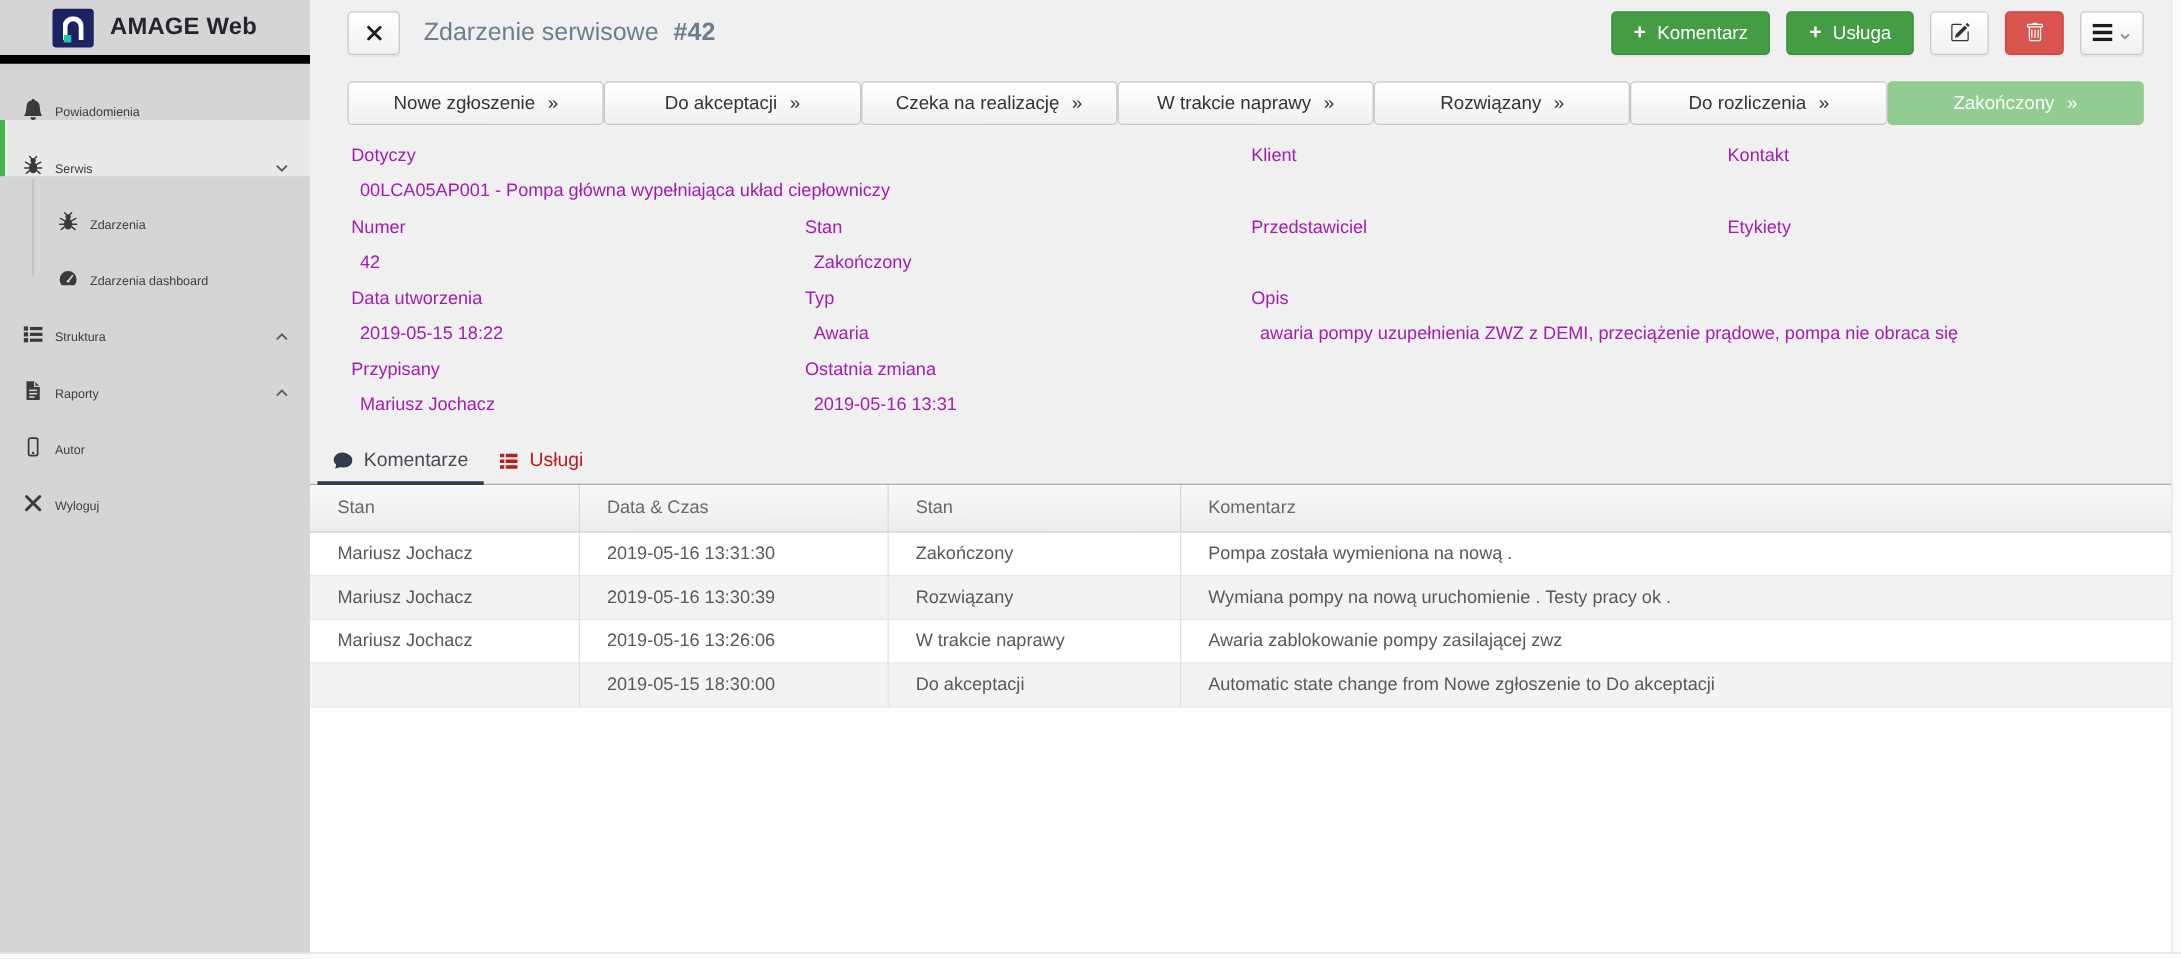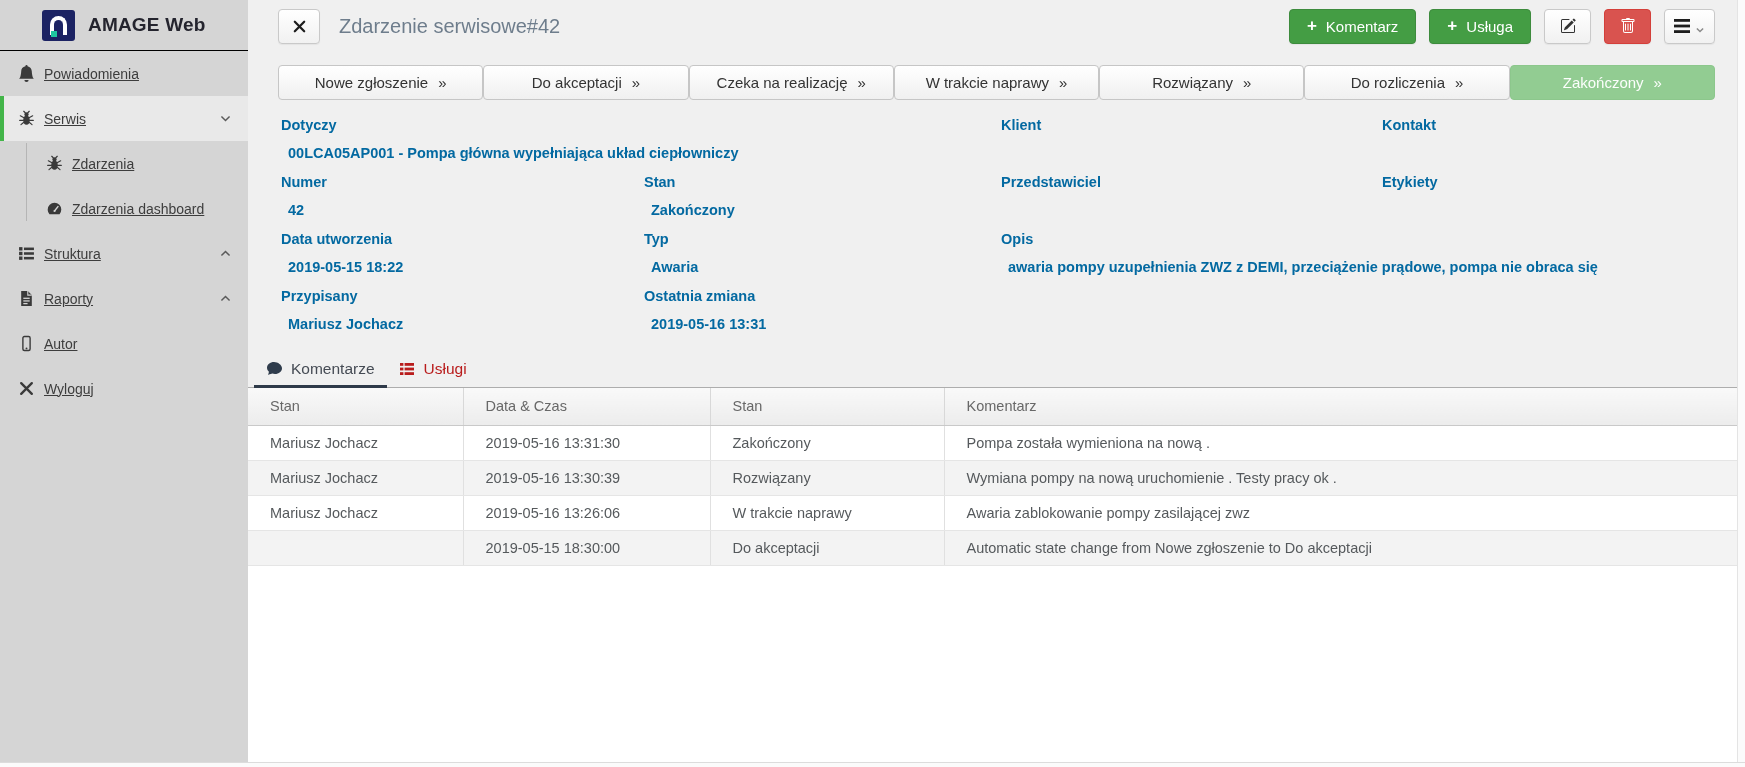--- a/index.html
+++ b/index.html
@@ -1,62 +1,62 @@
 <!DOCTYPE html>
 <html lang="pl"><head>
 <meta charset="utf-8">
 <style>
   * { margin:0; padding:0; box-sizing:border-box; }
   body { background:#fff; font-family:"Liberation Sans", sans-serif; }
   .viewport { position:relative; width:1745px; height:767px; background:#f0f0f0; overflow:hidden; display:flex; color:#55595c; }
 
   
   .sidebar { width:248px; flex:0 0 248px; background:#d5d5d5; height:100%; }
-  .brand { height:51px; display:flex; align-items:center; padding-left:42px; gap:13px; border-bottom:1px solid #000000; cursor:pointer; }
+  .brand { height:51px; display:flex; align-items:center; padding-left:42px; gap:13px; border-bottom:7px solid #000000; cursor:pointer; }
   .logo { position:relative; width:33px; height:31px; background:#1c2363; border-radius:3px; flex:0 0 33px; }
   .logo .arch { position:absolute; left:8px; top:6px; width:17px; height:19px; border:4px solid #fff; border-bottom:none; border-radius:9px 9px 0 0; }
   .logo .dot { position:absolute; left:9px; bottom:4px; width:6px; height:6px; background:#1ec8a0; }
   .brand-text { font-size:19px; font-weight:bold; color:#24242e; letter-spacing:.2px; }
-  .nav-item { position:relative; height:45px; display:flex; align-items:center; padding-left:18px; font-size:14px; color:#3d3d3d; cursor:pointer;text-decoration:underline; }
+  .nav-item { position:relative; height:45px; display:flex; align-items:flex-end; padding-left:18px; font-size:10px; color:#3d3d3d; cursor:pointer; }
   .nav-item .nav-icon { width:17px; height:17px; margin-right:9px; display:inline-flex; color:#3a3a3a; }
   .nav-item .nav-icon svg { width:100%; height:100%; }
   .nav-item.active { background:#e9e9e9; }
   .nav-item.active::before { content:""; position:absolute; left:0; top:0; bottom:0; width:4px; background:#43b549; }
   .nav-chevron { margin-left:auto; margin-right:16px; width:13px; height:13px; color:#5a5a5a; }
   .nav-chevron svg { width:100%; height:100%; }
   .submenu { position:relative; }
   .submenu::before { content:""; position:absolute; left:26px; top:2px; bottom:10px; width:1px; background:#b5b5b5; }
   .submenu .nav-item { padding-left:46px; }
 
   
   .main { flex:1; display:flex; flex-direction:column; min-width:0; }
 
   .page-header { display:flex; align-items:center; margin:8px 30px 0 30px; height:36px; }
   .btn { display:inline-flex; align-items:center; justify-content:center; height:35px; border-radius:4px; border:1px solid #c9c9c9; background:linear-gradient(#ffffff,#f1f1f1); box-shadow:0 1px 1px rgba(0,0,0,.05); font-family:inherit; font-size:15px; color:#333; cursor:pointer; }
   .btn-close { width:42px; }
   .btn-close svg { width:15px; height:15px; color:#1d1d1d; }
   .page-title { margin-left:19px; font-size:20px; font-weight:normal; color:#6e7d8c; }
-  .page-title .num { margin-left:0; }
+  .page-title .num { margin-left:12px;font-weight:bold; }
   .header-actions { margin-left:auto; display:flex; gap:13px; }
   .btn-green { background:#449d44; border-color:#3d8b3d; color:#fff; padding:0 17px; gap:9px; }
   .btn-green .plus { font-size:17px; font-weight:bold; }
   .btn-icon { width:47px; }
   .btn-icon svg { width:16px; height:16px; }
   .btn-red { background:#d9534f; border-color:#d43f3a; }
   .btn-menu { width:51px; gap:5px; }
   .btn-menu .bars { width:16px; height:14px; color:#1d1d1d; }
   .btn-menu .chev { width:10px; height:10px; color:#8a8a8a; }
   .btn-menu svg { width:100%; height:100%; }
 
   .workflow-row { display:flex; gap:0; margin:21px 30px 0 30px; }
   .wf-btn { flex:1; height:35px; display:flex; align-items:center; justify-content:center; gap:10px; border-radius:4px; border:1px solid #c6c6c6; background:linear-gradient(#ffffff,#f0f0f0); font-family:inherit; font-size:15px; color:#333; cursor:pointer; white-space:nowrap; }
   .wf-btn .arr { font-size:15px; }
   .wf-btn.current { background:#92cc92; border-color:#8cc78c; color:#fcfefc; }
 
-  .details { display:grid; grid-template-columns:363px 357px 381px 1fr; grid-template-rows:27px 30px 27px 30px 27px 30px 27px 30px; margin:11px 38px 0 33px; font-size:14.5px; color:#0369a1; align-items:center;font-weight:bold; }
+  .details { display:grid; grid-template-columns:363px 357px 381px 1fr; grid-template-rows:27px 30px 27px 30px 27px 30px 27px 30px; margin:11px 38px 0 33px; font-size:14.5px; color:#a21caf; align-items:center; }
   .details .val { padding-left:7px; }
   .c1{grid-column:1} .c2{grid-column:2} .c3{grid-column:3} .c4{grid-column:4}
   .sp12{grid-column:1 / span 2} .sp34{grid-column:3 / span 2}
   .r1{grid-row:1}.r2{grid-row:2}.r3{grid-row:3}.r4{grid-row:4}.r5{grid-row:5}.r6{grid-row:6}.r7{grid-row:7}.r8{grid-row:8}
 
   .tabs-bar { display:flex; align-items:flex-end; margin-top:16px; padding-left:6px; border-bottom:1px solid #adadad; }
   .tab { position:relative; display:flex; align-items:center; gap:9px; padding:5px 12px 9px 12px; font-size:15.5px; color:#b91c1c; cursor:pointer; }
   .tab .tab-icon { width:16px; height:16px; display:inline-flex; }
   .tab .tab-icon svg { width:100%; height:100%; }
   .tab.active { color:#454b54; }

